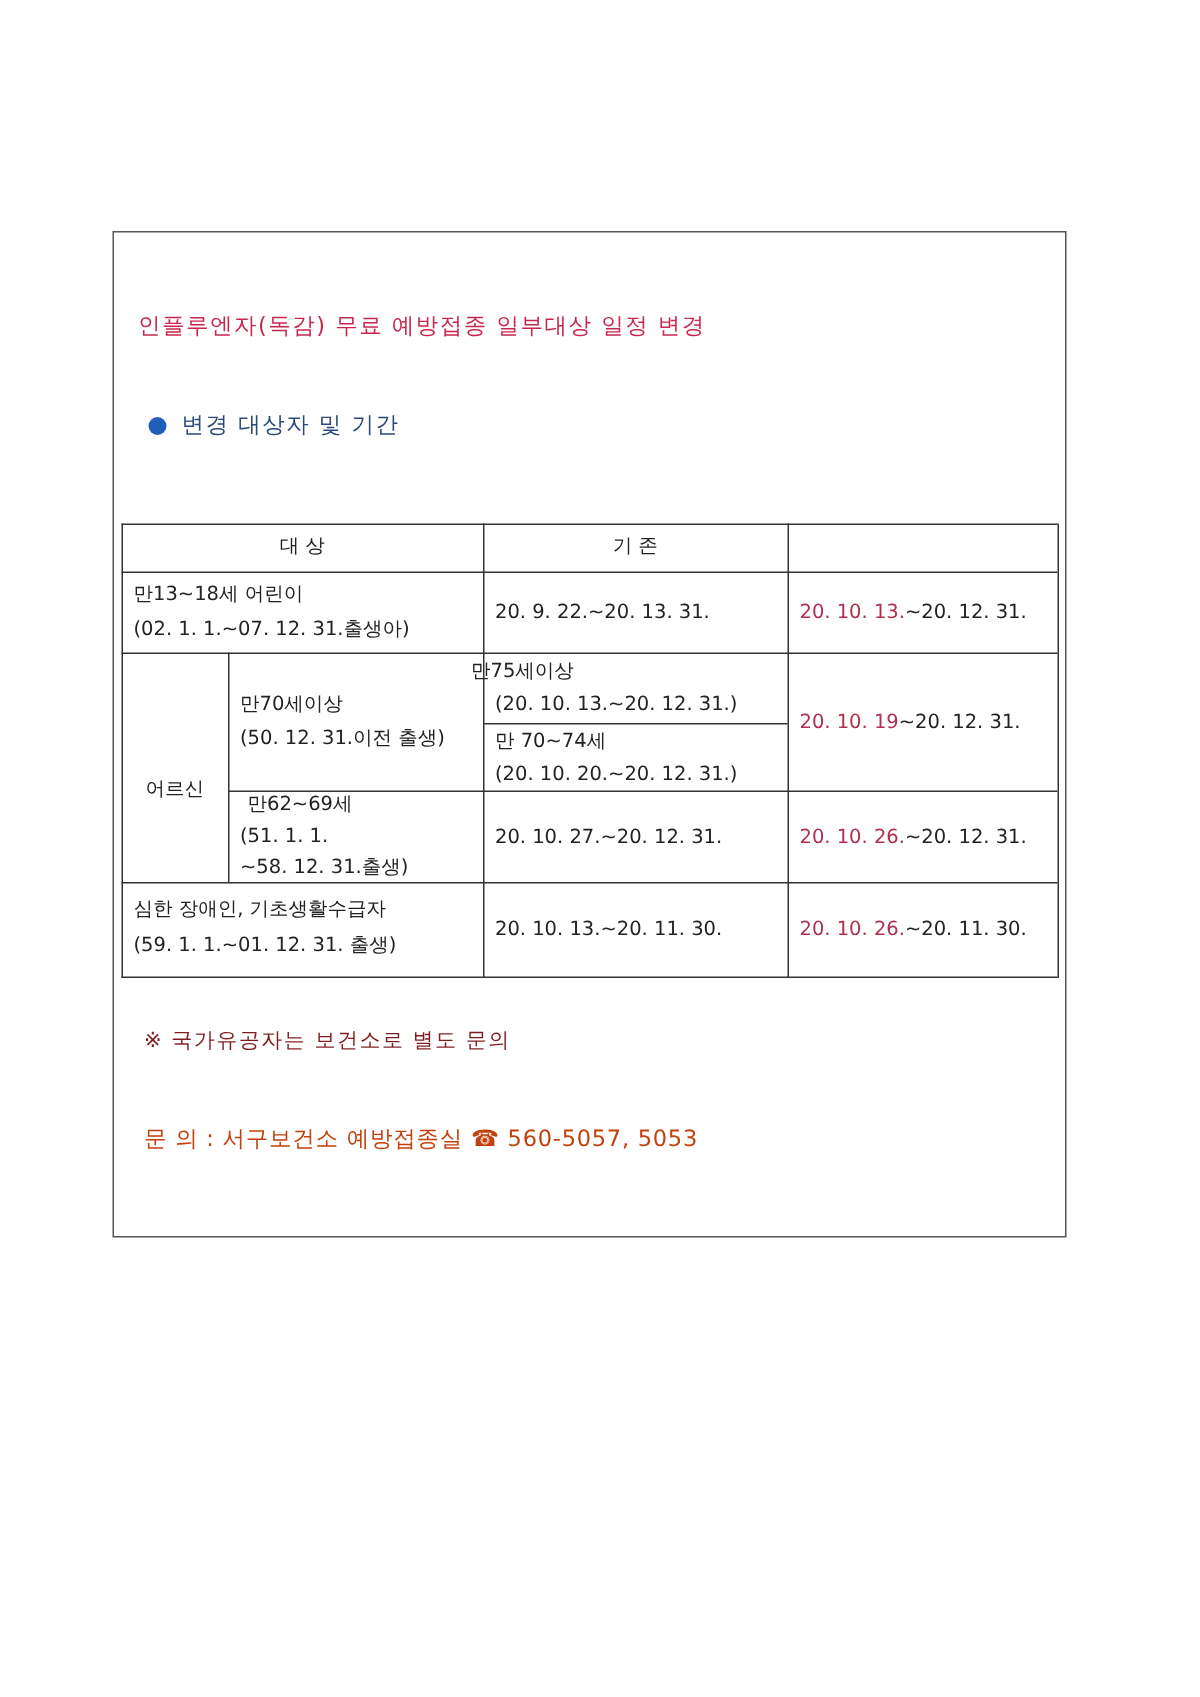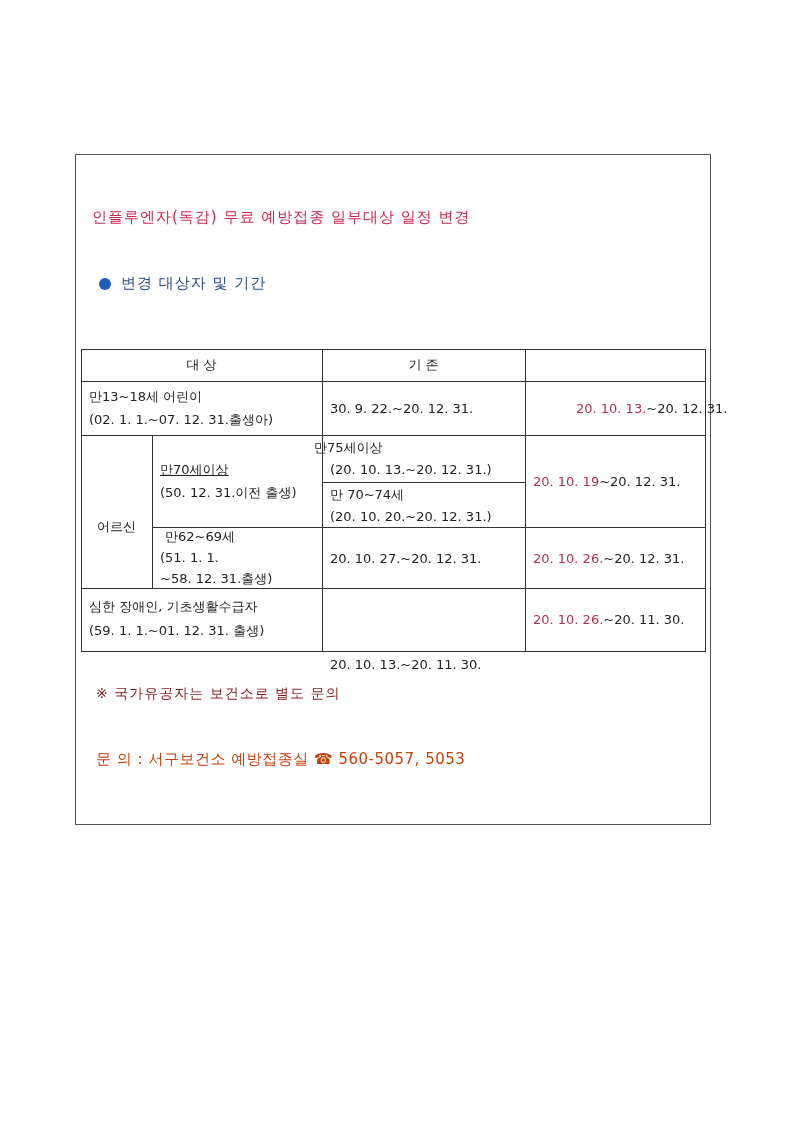--- a/index.html
+++ b/index.html
@@ -119,42 +119,42 @@
   <div class="line-v" style="left:624px;top:0;height:303px;"></div>
   <div class="line-v" style="left:241px;top:0;height:303px;"></div>
   <div class="line-v" style="left:444px;top:0;height:303px;"></div>
   <div class="line-v" style="left:71px;top:86px;height:153px;"></div>
 
   <div class="cell center" style="left:0;top:4px;width:241px;">대 상</div>
   <div class="cell center" style="left:241px;top:4px;width:203px;">기 존</div>
 
   <div class="cell" style="left:8px;top:36px;">만13~18세 어린이</div>
   <div class="cell" style="left:8px;top:59px;">(02. 1. 1.~07. 12. 31.출생아)</div>
-  <div class="cell" style="left:249px;top:48px;">30. 9. 22.~20. 12. 31.</div>
-  <div class="cell" style="left:452px;top:48px;margin-left:43px;"><span class="red">20. 10. 13.</span><span>~20. 12. 31.</span></div>
+  <div class="cell" style="left:249px;top:48px;">20. 9. 22.~20. 13. 31.</div>
+  <div class="cell" style="left:452px;top:48px;"><span class="red">20. 10. 13.</span><span>~20. 12. 31.</span></div>
 
   <div class="cell center" style="left:0;top:150px;width:71px;margin-top:16px;">어르신</div>
 
-  <div class="cell" style="left:79px;top:109px;text-decoration:underline;">만70세이상</div>
+  <div class="cell" style="left:79px;top:109px;">만70세이상</div>
   <div class="cell" style="left:79px;top:132px;">(50. 12. 31.이전 출생)</div>
   <div class="cell" style="left:233px;top:87px;">만75세이상</div>
   <div class="cell" style="left:249px;top:109px;">(20. 10. 13.~20. 12. 31.)</div>
   <div class="cell" style="left:249px;top:134px;">만 70~74세</div>
   <div class="cell" style="left:249px;top:156px;">(20. 10. 20.~20. 12. 31.)</div>
   <div class="cell" style="left:452px;top:121px;"><span class="red">20. 10. 19</span><span>~20. 12. 31.</span></div>
 
   <div class="cell" style="left:84px;top:176px;">만62~69세</div>
   <div class="cell" style="left:79px;top:197px;">(51. 1. 1.</div>
   <div class="cell" style="left:79px;top:218px;">~58. 12. 31.출생)</div>
   <div class="cell" style="left:249px;top:198px;">20. 10. 27.~20. 12. 31.</div>
   <div class="cell" style="left:452px;top:198px;"><span class="red">20. 10. 26.</span><span>~20. 12. 31.</span></div>
 
   <div class="cell" style="left:8px;top:246px;">심한 장애인, 기초생활수급자</div>
   <div class="cell" style="left:8px;top:270px;">(59. 1. 1.~01. 12. 31. 출생)</div>
-  <div class="cell" style="left:249px;top:259px;margin-top:45px;">20. 10. 13.~20. 11. 30.</div>
+  <div class="cell" style="left:249px;top:259px;">20. 10. 13.~20. 11. 30.</div>
   <div class="cell" style="left:452px;top:259px;"><span class="red">20. 10. 26.</span><span>~20. 11. 30.</span></div>
 </div>
 
 <div class="note">※ 국가유공자는 보건소로 별도 문의</div>
 
 <div class="contact">
   <span>문 의 :</span>
   <span>서구보건소 예방접종실</span>
   <span>☎</span>
   <span>560-5057, 5053</span>

